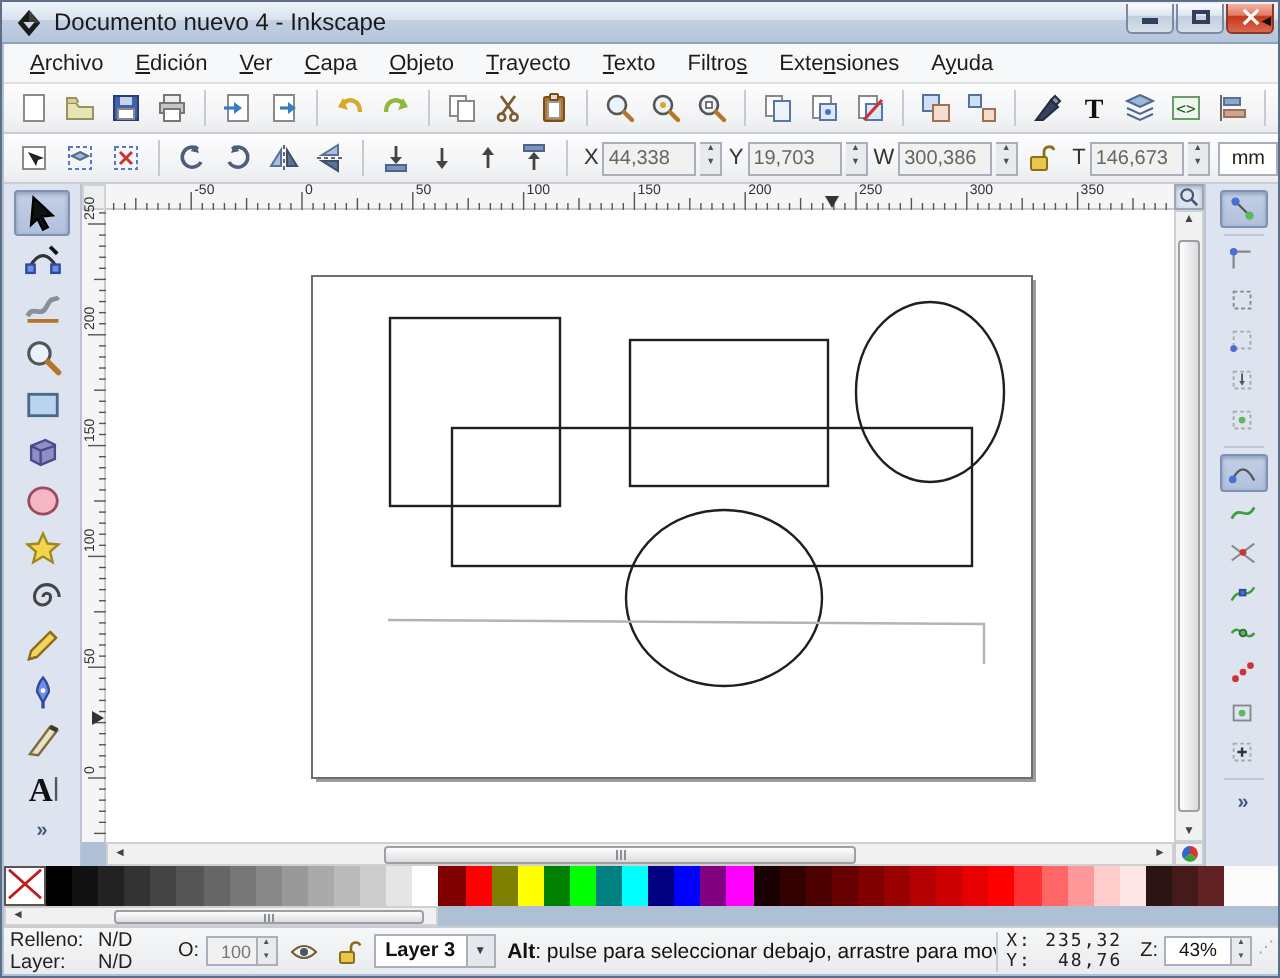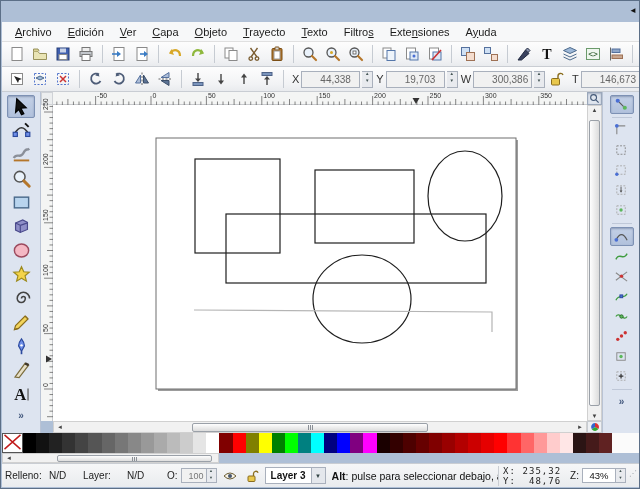--- a/index.html
+++ b/index.html
@@ -28,22 +28,22 @@
   
   .tbar{position:absolute;left:1px;width:637px;height:25px;
     background:linear-gradient(#fdfdfd,#f2f3f5 70%,#e9ebee);border-bottom:1px solid #c9cdd3;
     display:flex;align-items:center;padding:0 4px;gap:1px;}
   .tbtn{width:22px;height:21px;border:1px solid transparent;border-radius:2px;
     display:flex;align-items:center;justify-content:center;flex:none;}
   .tbtn svg{width:16px;height:16px;}
   .sep{width:1px;height:18px;background:#c6cbd2;margin:0 4px;flex:none;}
   .field{display:flex;align-items:center;gap:2px;margin-left:3px;flex:none;}
   .field .flabel{color:#333;}
-  .fbox{width:59px;height:17px;background:#f1f1f1;border:1px solid #a9b0bc;
-    font-size:10px;color:#666;display:flex;align-items:center;padding:0 18px;}
+  .fbox{width:47px;height:17px;background:#f1f1f1;border:1px solid #a9b0bc;
+    font-size:10px;color:#666;display:flex;align-items:center;padding:0 2px;}
   .spin{width:11px;height:17px;border:1px solid #a9b0bc;border-left:none;background:#e8eaee;
     display:flex;flex-direction:column;}
   .spin span{flex:1;font-size:4.5px;line-height:4px;text-align:center;color:#455;}
   .unitbox{height:17px;background:#fff;border:1px solid #a9b0bc;display:flex;align-items:center;}
   .unitbox .uval{padding:0 6px;font-size:10px;color:#222;}
   .unitbox .uarrow{width:13px;height:100%;background:#e4e7ec;border-left:1px solid #a9b0bc;
     font-size:6px;display:flex;align-items:center;justify-content:center;color:#344;}
   
   .toolbox{position:absolute;left:1px;top:91px;width:39px;height:341px;
     background:#dde4f0;border-right:1px solid #b9c3d4;display:flex;flex-direction:column;
@@ -94,21 +94,21 @@
   .palscroll{position:absolute;left:1px;top:452px;width:217px;height:10px;background:#f1f1f1;
     border:1px solid #d0d0d0;display:flex;align-items:center;}
   .pal-thumb{position:absolute;left:54px;top:1px;width:155px;height:7px;
     background:linear-gradient(#fdfdfd,#dedede);border:1px solid #9aa0a8;border-radius:2px;
     display:flex;align-items:center;justify-content:center;gap:1px;}
   .pal-thumb .grip{height:4px;}
   
   .statusbar{position:absolute;left:1px;top:462px;width:638px;height:24px;
     background:linear-gradient(#f6f7f8,#e9ebee);border-top:1px solid #c9cdd3;
     display:flex;align-items:center;padding:0 3px;font-size:10px;}
-  .fs-block{display:flex;justify-content:center;line-height:11px;flex:none;}
+  .fs-block{display:flex;flex-direction:column;justify-content:center;line-height:11px;flex:none;}
   .fs-row{display:flex;}
   .fs-lab{width:44px;color:#222;}
   .fs-val{width:34px;color:#222;}
   .opacity{display:flex;align-items:center;margin-left:6px;flex:none;}
   .obox{width:26px;height:15px;background:#f1f1f1;border:1px solid #a9b0bc;font-size:9px;color:#777;
     display:flex;align-items:center;justify-content:flex-end;padding:0 2px;}
   .ospin{width:10px;height:15px;border:1px solid #a9b0bc;border-left:none;background:#e8eaee;
     display:flex;flex-direction:column;}
   .ospin span{flex:1;font-size:4px;line-height:3.5px;text-align:center;color:#455;}
   .sicon{width:18px;height:16px;display:flex;align-items:center;justify-content:center;margin-left:4px;flex:none;}
@@ -124,20 +124,43 @@
   .zoomctl{display:flex;align-items:center;flex:none;margin-left:2px;}
   .zbox{width:34px;height:15px;background:#fff;border:1px solid #a9b0bc;font-size:9.5px;color:#111;
     display:flex;align-items:center;justify-content:center;}
   .resizegrip{width:8px;height:14px;margin-left:3px;color:#9aa0a8;font-size:8px;flex:none;}
 </style>
 </head>
 <body>
 
 <div class="window">
 
+  <div class="titlebar">
+    <span class="appicon">
+      <svg viewBox="0 0 16 16">
+          <path d="M8 1L14 8 8 15 2 8z" fill="#1a1a1a"></path>
+          <path d="M8 1L14 8H8z" fill="#3d3d3d"></path>
+          <path d="M5 7.5h6L8 11z" fill="#cfd6e2"></path>
+        </svg>
+    </span>
+    <span class="title">Documento nuevo 4 - Inkscape</span>
+    <span class="winbtns">
+      <span class="winbtn">
+          <span class="glyph-min"></span>
+        </span>
+      <span class="winbtn">
+          <span class="glyph-max"></span>
+        </span>
+      <span class="winbtn close">
+        <svg viewBox="0 0 10 10" width="9" height="9">
+            <path d="M1 1l8 8M9 1l-8 8" stroke="#fff" stroke-width="1.8"></path>
+          </svg>
+      </span>
+    </span>
+  </div>
 
   <div class="menubar" id="menubar">
       <span class="menuitem"><u>A</u>rchivo</span>
       <span class="menuitem"><u>E</u>dición</span>
       <span class="menuitem"><u>V</u>er</span>
       <span class="menuitem"><u>C</u>apa</span>
       <span class="menuitem"><u>O</u>bjeto</span>
       <span class="menuitem"><u>T</u>rayecto</span>
       <span class="menuitem"><u>T</u>exto</span>
       <span class="menuitem">Filtro<u>s</u></span>

